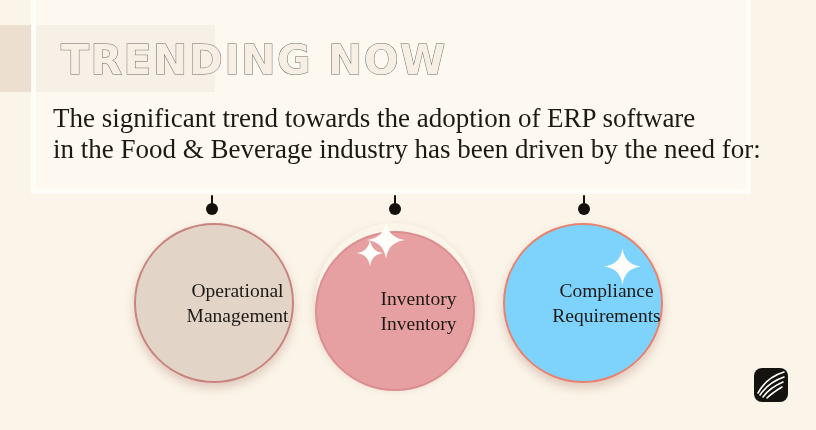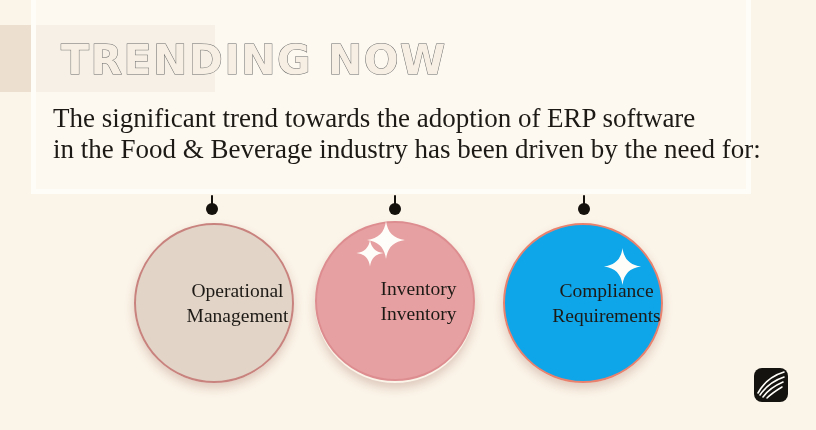--- a/index.html
+++ b/index.html
@@ -184,36 +184,36 @@
 
   <div class="circle-shadow" style="left:134px; top:223px;"></div>
   <div class="circle" id="c0" style="left: 134px; top: 223px; background: rgb(226, 212, 199); border: 2px solid rgb(201, 131, 127);">
     <div class="label">
       <span>Operational</span><br>
       <span>Management</span>
     </div>
   </div>
 
   <div class="circle-shadow" style="left:315px; top:223px;"></div>
-  <div class="circle" id="c1" style="left: 315px; top: 221px; background: rgb(231, 160, 161); border: 2px solid rgb(221, 141, 144);">
+  <div class="circle" id="c1" style="left: 315px; top: 231px; background: rgb(231, 160, 161); border: 2px solid rgb(221, 141, 144);">
     <div class="label">
       <span>Inventory</span><br>
       <span>Inventory</span>
     </div>
   </div>
 
   <svg class="sparkle" style="left:365px; top:219px;" width="42" height="42" viewBox="0 0 42 42">
     <path d="M21 2 C22.5 13.5 28.5 19.5 40 21 C28.5 22.5 22.5 28.5 21 40 C19.5 28.5 13.5 22.5 2 21 C13.5 19.5 19.5 13.5 21 2 Z" fill="#fffdf9"></path>
   </svg>
   <svg class="sparkle" style="left:355px; top:238px;" width="30" height="30" viewBox="0 0 42 42">
     <path d="M21 2 C22.5 13.5 28.5 19.5 40 21 C28.5 22.5 22.5 28.5 21 40 C19.5 28.5 13.5 22.5 2 21 C13.5 19.5 19.5 13.5 21 2 Z" fill="#fffdf9"></path>
   </svg>
 
   <div class="circle-shadow" style="left:503px; top:223px;"></div>
-  <div class="circle" id="c2" style="left: 503px; top: 223px; background: #0ea5e9; border: 2px solid rgb(232, 130, 111);">
+  <div class="circle" id="c2" style="left: 503px; top: 223px; background: #7dd3fc; border: 2px solid rgb(232, 130, 111);">
     <div class="label">
       <span>Compliance</span><br>
       <span>Requirements</span>
     </div>
   </div>
 
   <svg class="sparkle" style="left:602px; top:246px;" width="41" height="41" viewBox="0 0 42 42">
     <path d="M21 2 C22.5 13.5 28.5 19.5 40 21 C28.5 22.5 22.5 28.5 21 40 C19.5 28.5 13.5 22.5 2 21 C13.5 19.5 19.5 13.5 21 2 Z" fill="#fffdf9"></path>
   </svg>
 

